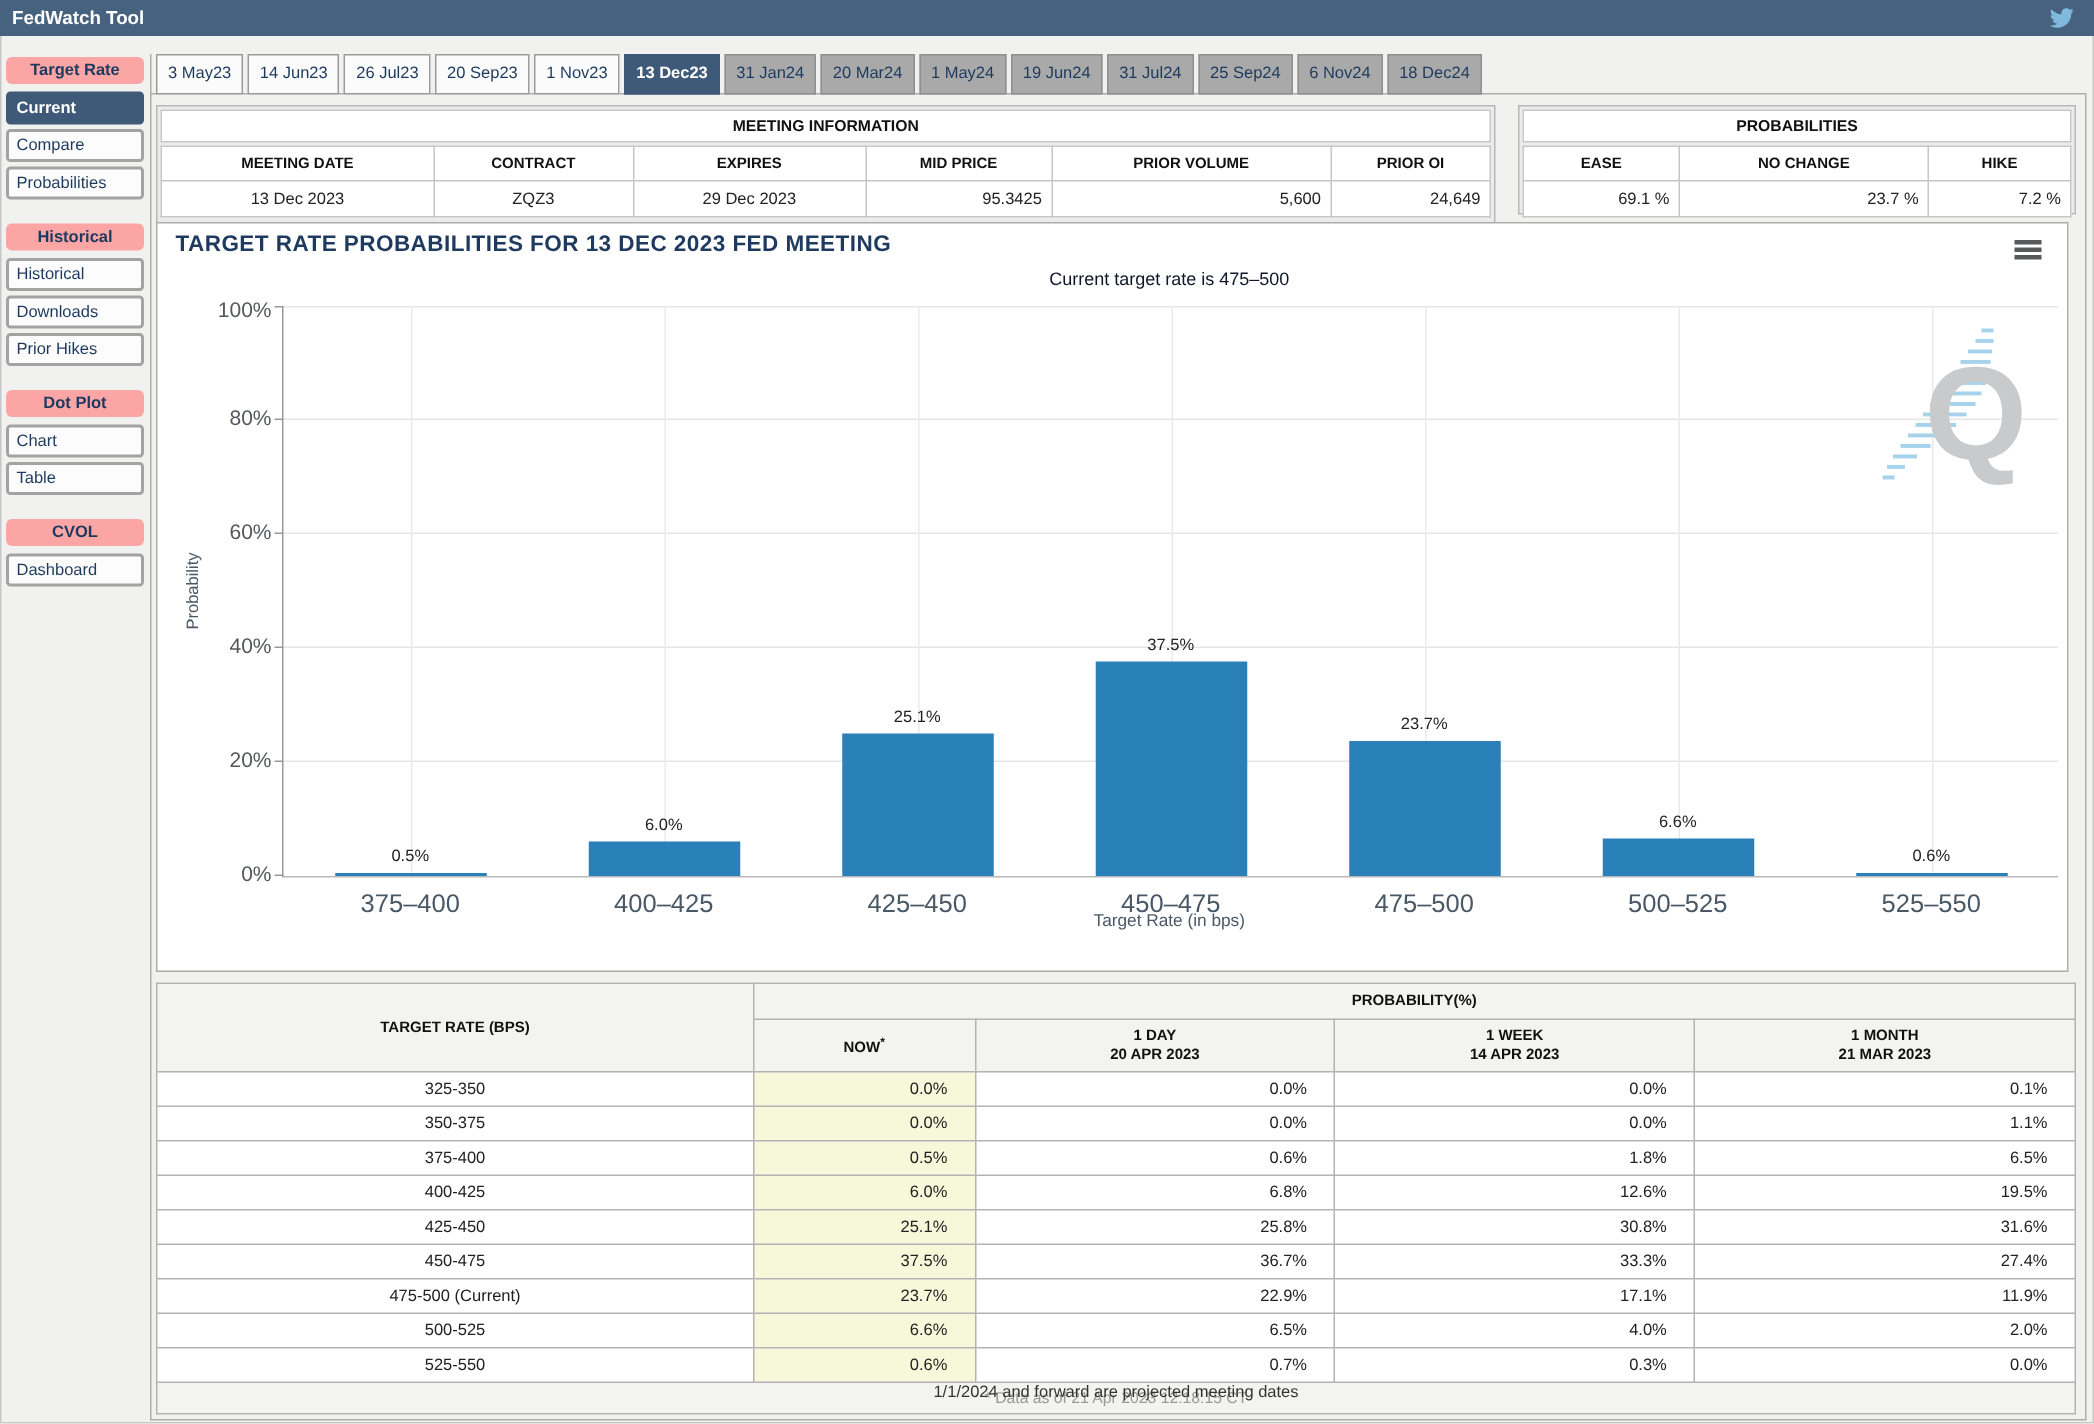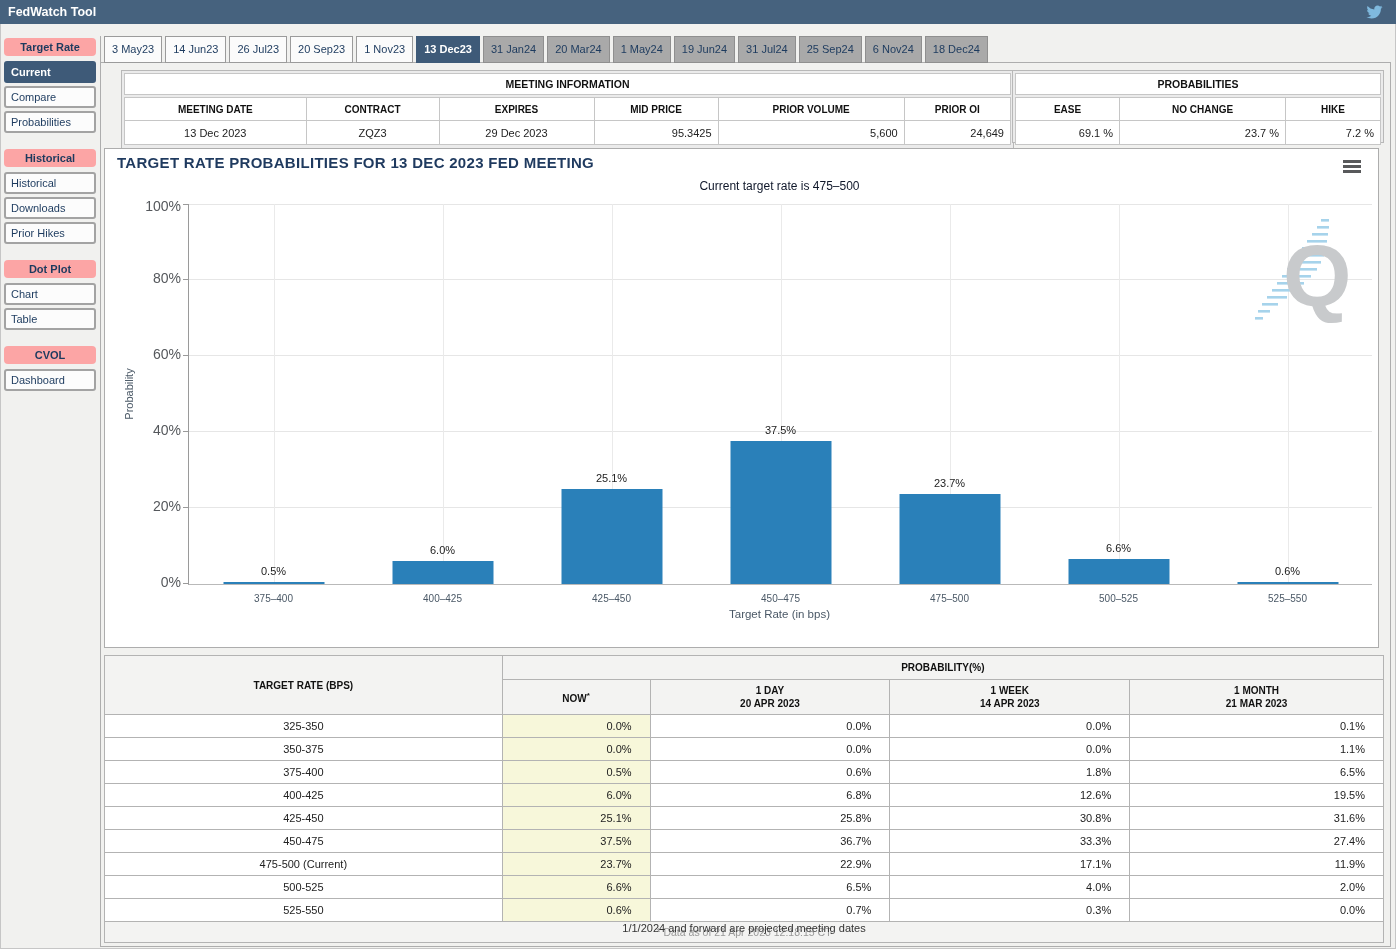--- a/index.html
+++ b/index.html
@@ -25,21 +25,21 @@
   .frame{position:absolute;left:100px;top:62px;width:1289px;height:883px;border:1px solid #ADADAD;background:#F1F1EF;}
   .frame-ext{position:absolute;left:100px;top:36px;width:1px;height:27px;background:#ADADAD;}
   .tabs{position:absolute;left:104px;top:36px;display:flex;gap:3px;z-index:5;}
   .tab{height:25px;line-height:25px;padding:0 7px;font-size:11px;border:1px solid #9B9B9B;
        background:#FBFBFB;color:#1C3A5E;cursor:pointer;white-space:nowrap;}
   .tab.selected{background:#3E5A78;border-color:#3E5A78;color:#FFFFFF;font-weight:bold;}
   .tab.future{background:#A9A9A9;border-color:#8F8F8F;}
 
   
   .info-panel{position:absolute;background:#EBEBEB;border:1px solid #B8B8B8;padding:2px;box-sizing:border-box;}
-  #meeting-panel{left:121px;top:70px;width:893px;height:83px;}
+  #meeting-panel{left:104px;top:70px;width:893px;height:83px;}
   #prob-panel{left:1012px;top:70px;width:372px;height:73px;}
   .info-title{background:#FFFFFF;border:1px solid #C6C6C6;height:20px;line-height:20px;text-align:center;
               font-size:10.5px;font-weight:bold;color:#111;margin-bottom:2px;}
   table.info{width:100%;border-collapse:collapse;background:#FFFFFF;table-layout:fixed;}
   table.info th{border:1px solid #C6C6C6;height:20px;font-size:10px;font-weight:bold;color:#111;text-align:center;}
   table.info td{border:1px solid #C6C6C6;height:21px;font-size:11px;color:#222;}
   td.ctr{text-align:center;} td.rt{text-align:right;padding-right:6px;}
 
   
   #chart-panel{position:absolute;left:104px;top:148px;width:1275px;height:500px;background:#FFFFFF;
@@ -57,21 +57,21 @@
   .ylab{position:absolute;left:-56px;width:48px;text-align:right;font-size:14px;color:#55585C;}
   .l0{bottom:-6px}.l20{bottom:70px}.l40{bottom:146px}.l60{bottom:222px}.l80{bottom:298px}.l100{top:-6px}
   .ylabel-rot{position:absolute;left:24px;top:245px;transform:translate(-50%,-50%) rotate(-90deg);
               font-size:11px;color:#4A5866;}
   .xlabel{position:absolute;left:83px;width:1183px;top:459px;text-align:center;font-size:11.5px;color:#4A5866;}
   .bar-col{position:absolute;top:0;bottom:0;width:169px;}
   .c0{left:0}.c1{left:169px}.c2{left:338px}.c3{left:507px}.c4{left:676px}.c5{left:845px}.c6{left:1014px}
   .vgrid{position:absolute;left:50%;top:0;bottom:0;width:1px;background:#EAEAEA;}
   .bar{position:absolute;left:50%;transform:translateX(-50%);bottom:0;width:101px;background:#2A80B9;z-index:2;}
   .bar-value{position:absolute;left:50%;transform:translateX(-50%);font-size:11px;color:#222;z-index:3;white-space:nowrap;}
-  .x-lab{position:absolute;left:50%;transform:translateX(-50%);top:calc(100% + 9px);font-size:10px;color:#4A5866;white-space:nowrap;}
+  .x-lab{position:absolute;left:50%;transform:translateX(-50%);top:calc(100% + 9px);font-size:17px;color:#4A5866;white-space:nowrap;}
   .watermark{position:absolute;right:14px;top:62px;}
 
   
   #ratetable{position:absolute;left:104px;top:655px;width:1280px;border-collapse:collapse;background:#FFFFFF;}
   #ratetable th,#ratetable td{border:1px solid #B3B3B3;}
   #ratetable th{background:#F3F3F2;font-size:10px;font-weight:bold;color:#111;text-align:center;}
   #ratetable .gh{height:24px;}
   #ratetable .sub th{height:32px;line-height:13px;}
   #ratetable td{height:20px;font-size:11px;color:#222;}
   #ratetable td.range{text-align:center;}

